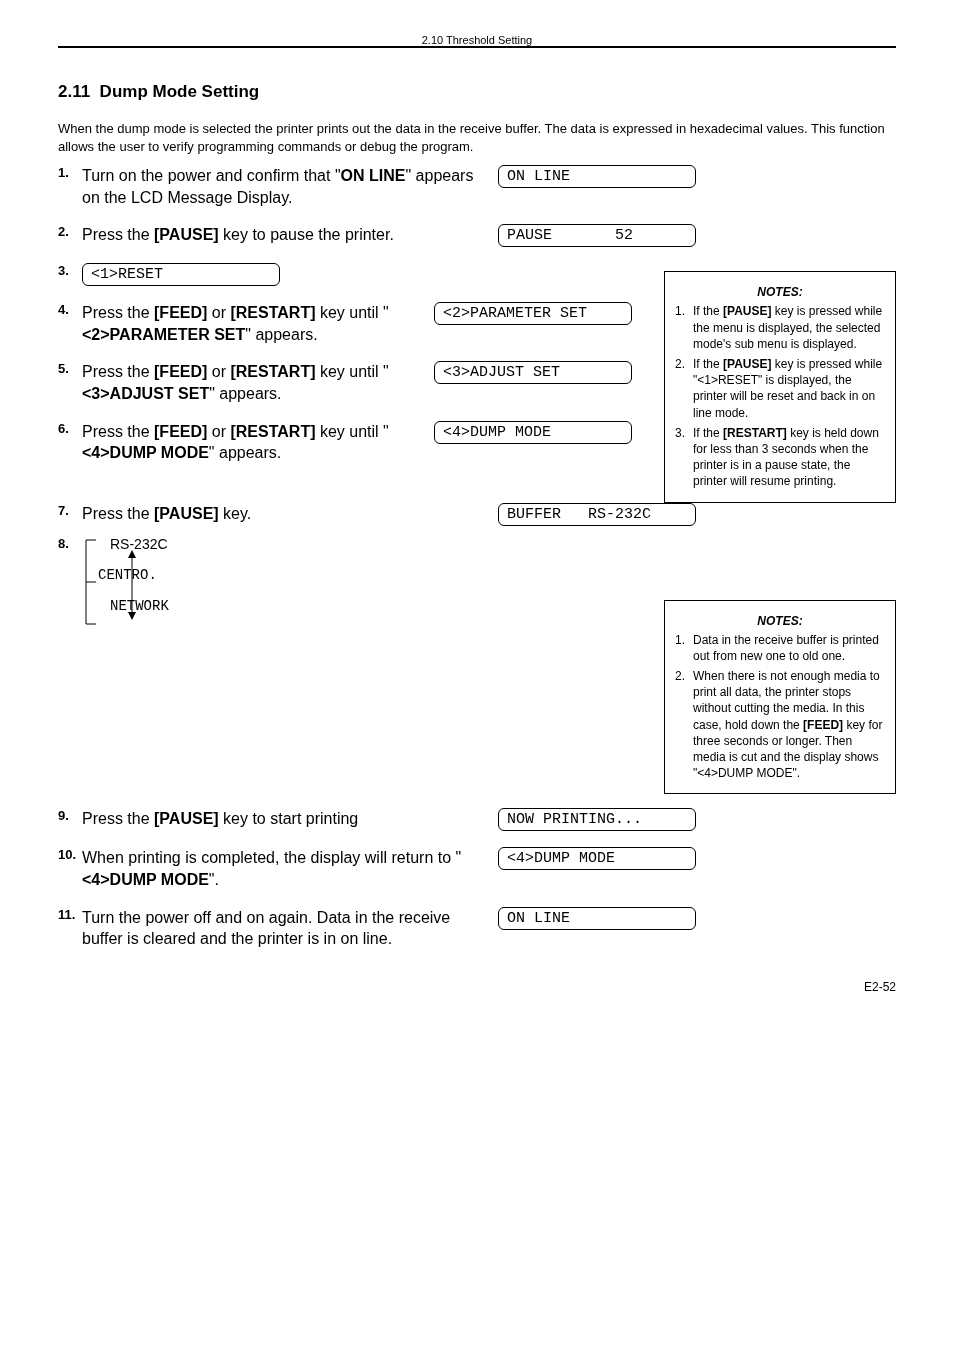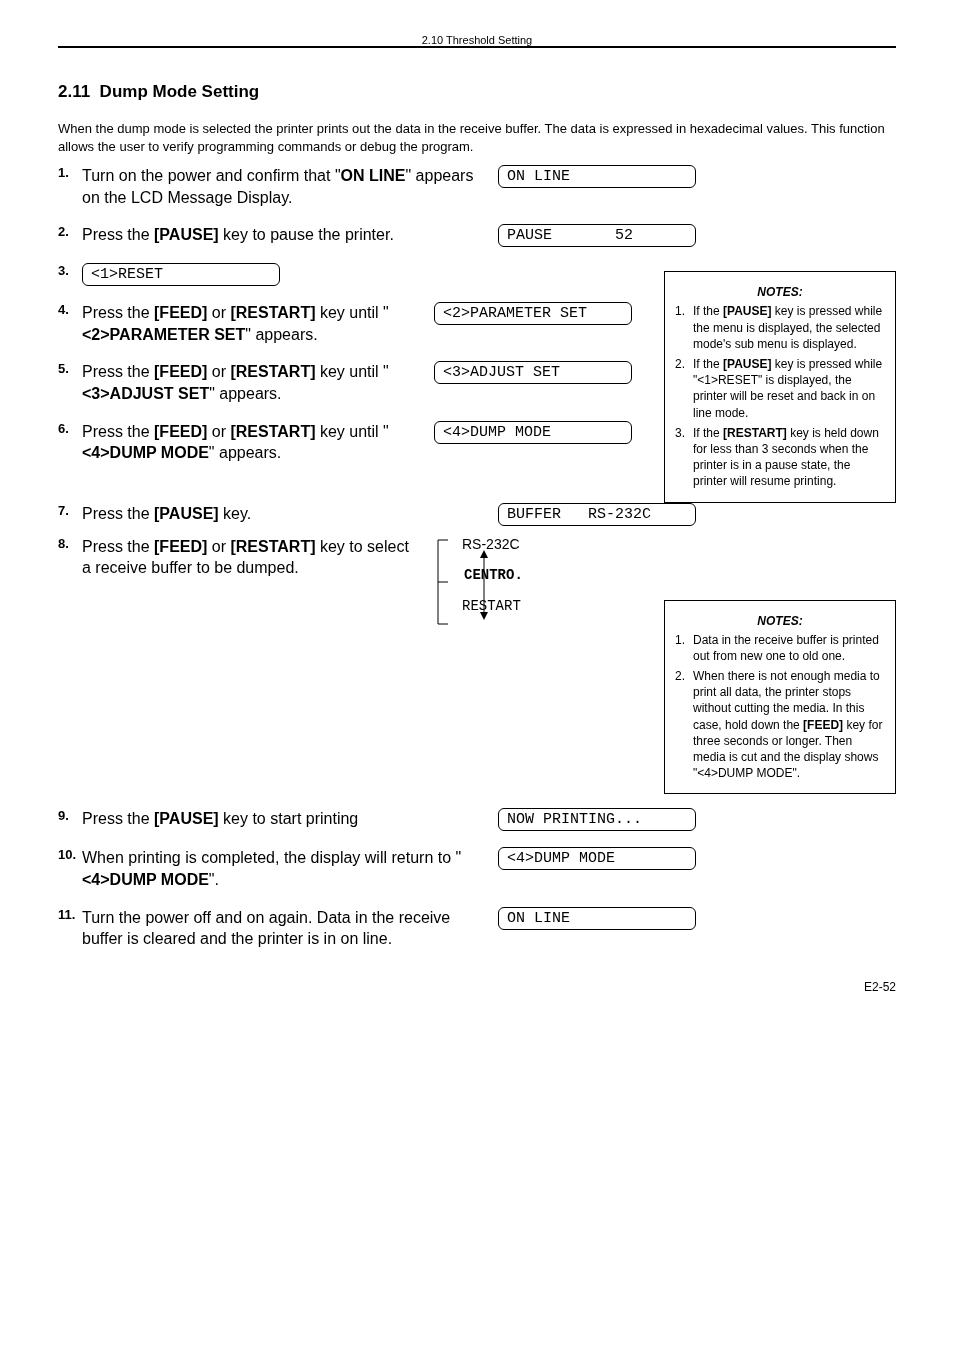--- a/index.html
+++ b/index.html
@@ -116,21 +116,21 @@
     height: 70px;
   }
   .arrow-line svg { width: 100%; height: 100%; }
 
   .select-options {
     position: relative;
     height: 94px;
     padding-left: 14px;
   }
   .opt0 { position: absolute; top: 0; left: 28px; }
-  .opt1 { position: absolute; top: 31px; left: 30px; font-weight: bold; }
+  .opt1 { position: absolute; top: 31px; left: 16px; }
   .opt2 { position: absolute; top: 62px; left: 28px; }
 
   .page-num {
     text-align: right;
     font-size: 12px;
     margin-top: 30px;
   }
 
   
   .row.tight { margin-bottom: 10px; }
@@ -232,39 +232,36 @@
     </div>
     <div class="lcd-col">
         <div class="lcd">BUFFER   RS-232C</div>
       </div>
     <div class="spacer-col"></div>
   </div>
 
   <div style="display:flex; align-items:flex-start; margin-bottom:14px;">
     <div style="flex:1; display:flex;">
       <div class="num">8.</div>
-      <div class="text" style="flex:1;">
-        <span>Press the </span><span class="bold">[FEED]</span><span> or </span><span class="bold">[RESTART]</span><span> key to select a receive buffer to be dumped.</span>
-      </div>
       <div class="lcd-col">
         <div class="select-options">
           <svg class="bracket-svg" viewBox="0 0 16 88">
             <path d="M14 2 H4 V86 H14" fill="none" stroke="#000" stroke-width="1"></path>
             <path d="M4 44 H14" fill="none" stroke="#000" stroke-width="1"></path>
           </svg>
           <div class="arrow-line">
             <svg viewBox="0 0 10 70">
               <line x1="5" y1="5" x2="5" y2="65" stroke="#000" stroke-width="1"></line>
               <polygon points="5,0 1,8 9,8" fill="#000"></polygon>
               <polygon points="5,70 1,62 9,62" fill="#000"></polygon>
             </svg>
           </div>
           <div class="opt0" style="font-family:Liberation Sans, sans-serif;font-size:14px;">RS-232C</div>
           <div class="opt1" style="font-family:'Courier New',monospace;font-size:14px;">CENTRO.</div>
-          <div class="opt2" style="font-family:'Courier New',monospace;font-size:14px;">RESTART</div>
+          <div class="opt2" style="font-family:'Courier New',monospace;font-size:14px;">NETWORK</div>
         </div>
       </div>
     </div>
     <div style="width:232px; padding-top:64px;">
       <div class="note-box">
         <div class="note-title">NOTES:</div>
         <ol>
           <li><span class="n">1.</span><span>Data in the receive buffer is printed out from new one to old one.</span></li>
           <li><span class="n">2.</span><span>When there is not enough media to print all data, the printer stops without cutting the media. In this case, hold down the </span><span class="note-inline-key">[FEED]</span><span> key for three seconds or longer. Then media is cut and the display shows "</span><span>&lt;4&gt;DUMP MODE</span><span>".</span></li>
         </ol>

